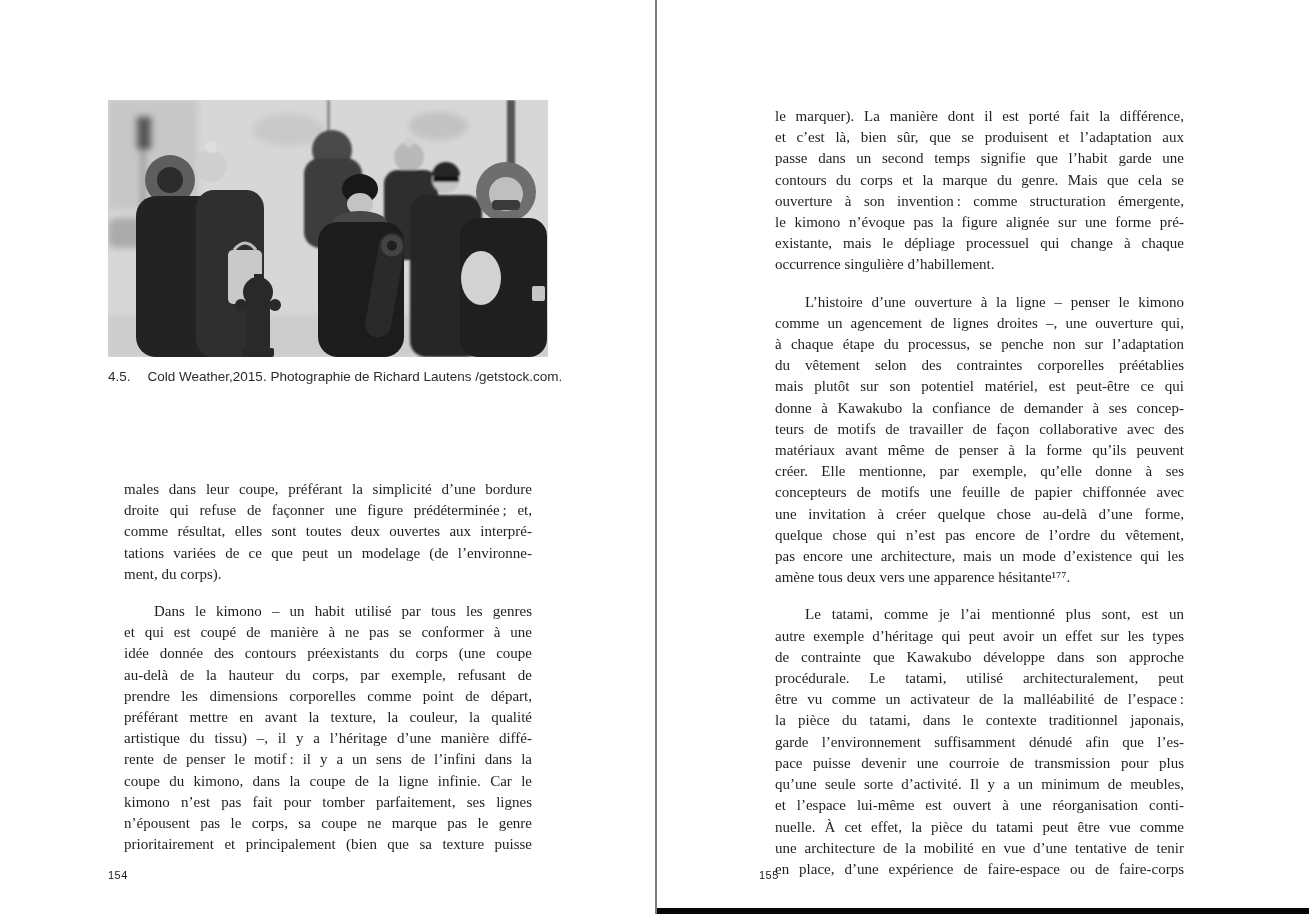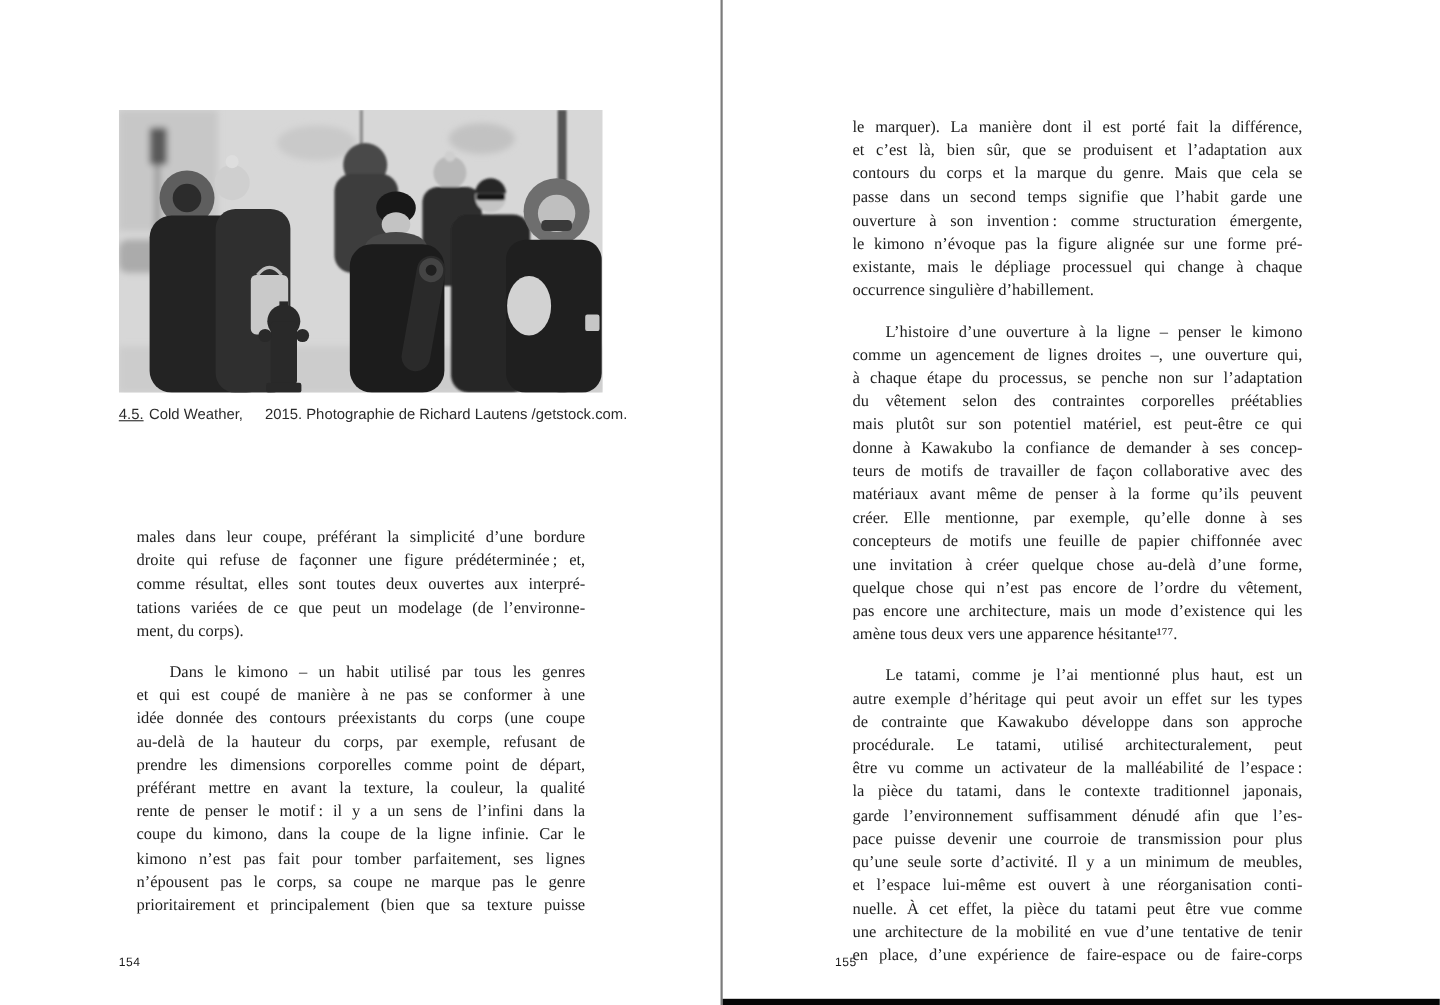--- a/index.html
+++ b/index.html
@@ -34,23 +34,23 @@
   .figure-caption {
     position: absolute;
     left: 108px; top: 368px;
     width: 450px;
     font-family: "Liberation Sans", sans-serif;
     font-size: 13.5px;
     line-height: 18px;
     color: #2b2b2b;
     white-space: nowrap;
   }
-  .cap-num { margin-right: 5px; text-decoration: underline; }
+  .cap-num { margin-right: 17px; }
   .cap-title { }
-  .cap-rest { margin-left: 20px; }
+  .cap-rest { margin-left: 0; }
   .textblock {
     position: absolute;
     width: 440px;
     font-size: 15px;
     line-height: 21.2px;
   }
   .textblock-left { left: 108px; top: 463px; }
   .textblock-right { left: 759px; top: 90px; width: 441px; }
   .para { margin: 16px; }
   .para .line {
@@ -170,40 +170,41 @@
           <div class="line">tations variées de ce que peut un modelage (de l’environne-</div>
           <div class="line">ment, du corps).</div>
         </div>
       <div class="para indent continues">
           <div class="line">Dans le kimono – un habit utilisé par tous les genres</div>
           <div class="line">et qui est coupé de manière à ne pas se conformer à une</div>
           <div class="line">idée donnée des contours préexistants du corps (une coupe</div>
           <div class="line">au-delà de la hauteur du corps, par exemple, refusant de</div>
           <div class="line">prendre les dimensions corporelles comme point de départ,</div>
           <div class="line">préférant mettre en avant la texture, la couleur, la qualité</div>
+          <div class="line">artistique du tissu) –, il y a l’héritage d’une manière diffé-</div>
           <div class="line">rente de penser le motif : il y a un sens de l’infini dans la</div>
           <div class="line">coupe du kimono, dans la coupe de la ligne infinie. Car le</div>
           <div class="line">kimono n’est pas fait pour tomber parfaitement, ses lignes</div>
           <div class="line">n’épousent pas le corps, sa coupe ne marque pas le genre</div>
           <div class="line">prioritairement et principalement (bien que sa texture puisse</div>
         </div>
     </div>
 
     <div class="pagenum pagenum-left">154</div>
   </section>
 
   <div class="divider"></div>
 
   <section class="page page-right">
     <div class="textblock textblock-right">
       <div class="para">
           <div class="line">le marquer). La manière dont il est porté fait la différence,</div>
           <div class="line">et c’est là, bien sûr, que se produisent et l’adaptation aux</div>
+          <div class="line">passe dans un second temps signifie que l’habit garde une</div>
           <div class="line">contours du corps et la marque du genre. Mais que cela se</div>
-          <div class="line">passe dans un second temps signifie que l’habit garde une</div>
           <div class="line">ouverture à son invention : comme structuration émergente,</div>
           <div class="line">le kimono n’évoque pas la figure alignée sur une forme pré-</div>
           <div class="line">existante, mais le dépliage processuel qui change à chaque</div>
           <div class="line">occurrence singulière d’habillement.</div>
         </div>
       <div class="para indent">
           <div class="line">L’histoire d’une ouverture à la ligne – penser le kimono</div>
           <div class="line">comme un agencement de lignes droites –, une ouverture qui,</div>
           <div class="line">à chaque étape du processus, se penche non sur l’adaptation</div>
           <div class="line">du vêtement selon des contraintes corporelles préétablies</div>
@@ -212,21 +213,21 @@
           <div class="line">teurs de motifs de travailler de façon collaborative avec des</div>
           <div class="line">matériaux avant même de penser à la forme qu’ils peuvent</div>
           <div class="line">créer. Elle mentionne, par exemple, qu’elle donne à ses</div>
           <div class="line">concepteurs de motifs une feuille de papier chiffonnée avec</div>
           <div class="line">une invitation à créer quelque chose au-delà d’une forme,</div>
           <div class="line">quelque chose qui n’est pas encore de l’ordre du vêtement,</div>
           <div class="line">pas encore une architecture, mais un mode d’existence qui les</div>
           <div class="line">amène tous deux vers une apparence hésitante¹⁷⁷.</div>
         </div>
       <div class="para indent continues">
-          <div class="line">Le tatami, comme je l’ai mentionné plus haut, est un</div>
+          <div class="line">Le tatami, comme je l’ai mentionné plus sont, est un</div>
           <div class="line">autre exemple d’héritage qui peut avoir un effet sur les types</div>
           <div class="line">de contrainte que Kawakubo développe dans son approche</div>
           <div class="line">procédurale. Le tatami, utilisé architecturalement, peut</div>
           <div class="line">être vu comme un activateur de la malléabilité de l’espace :</div>
           <div class="line">la pièce du tatami, dans le contexte traditionnel japonais,</div>
           <div class="line">garde l’environnement suffisamment dénudé afin que l’es-</div>
           <div class="line">pace puisse devenir une courroie de transmission pour plus</div>
           <div class="line">qu’une seule sorte d’activité. Il y a un minimum de meubles,</div>
           <div class="line">et l’espace lui-même est ouvert à une réorganisation conti-</div>
           <div class="line">nuelle. À cet effet, la pièce du tatami peut être vue comme</div>

